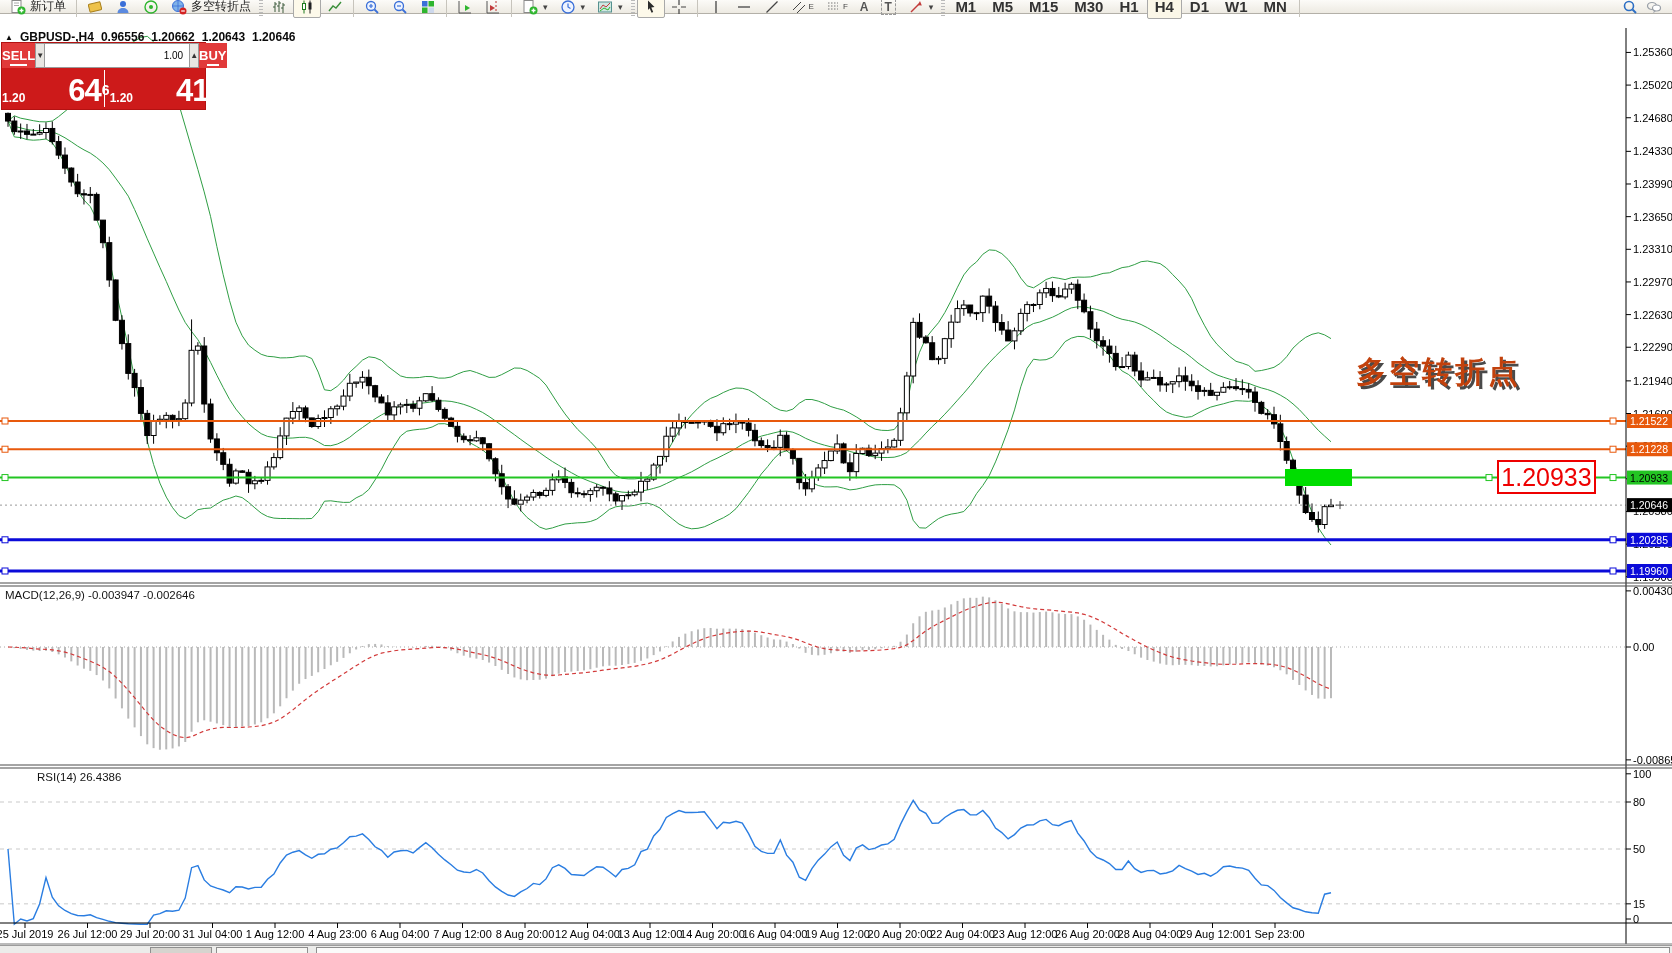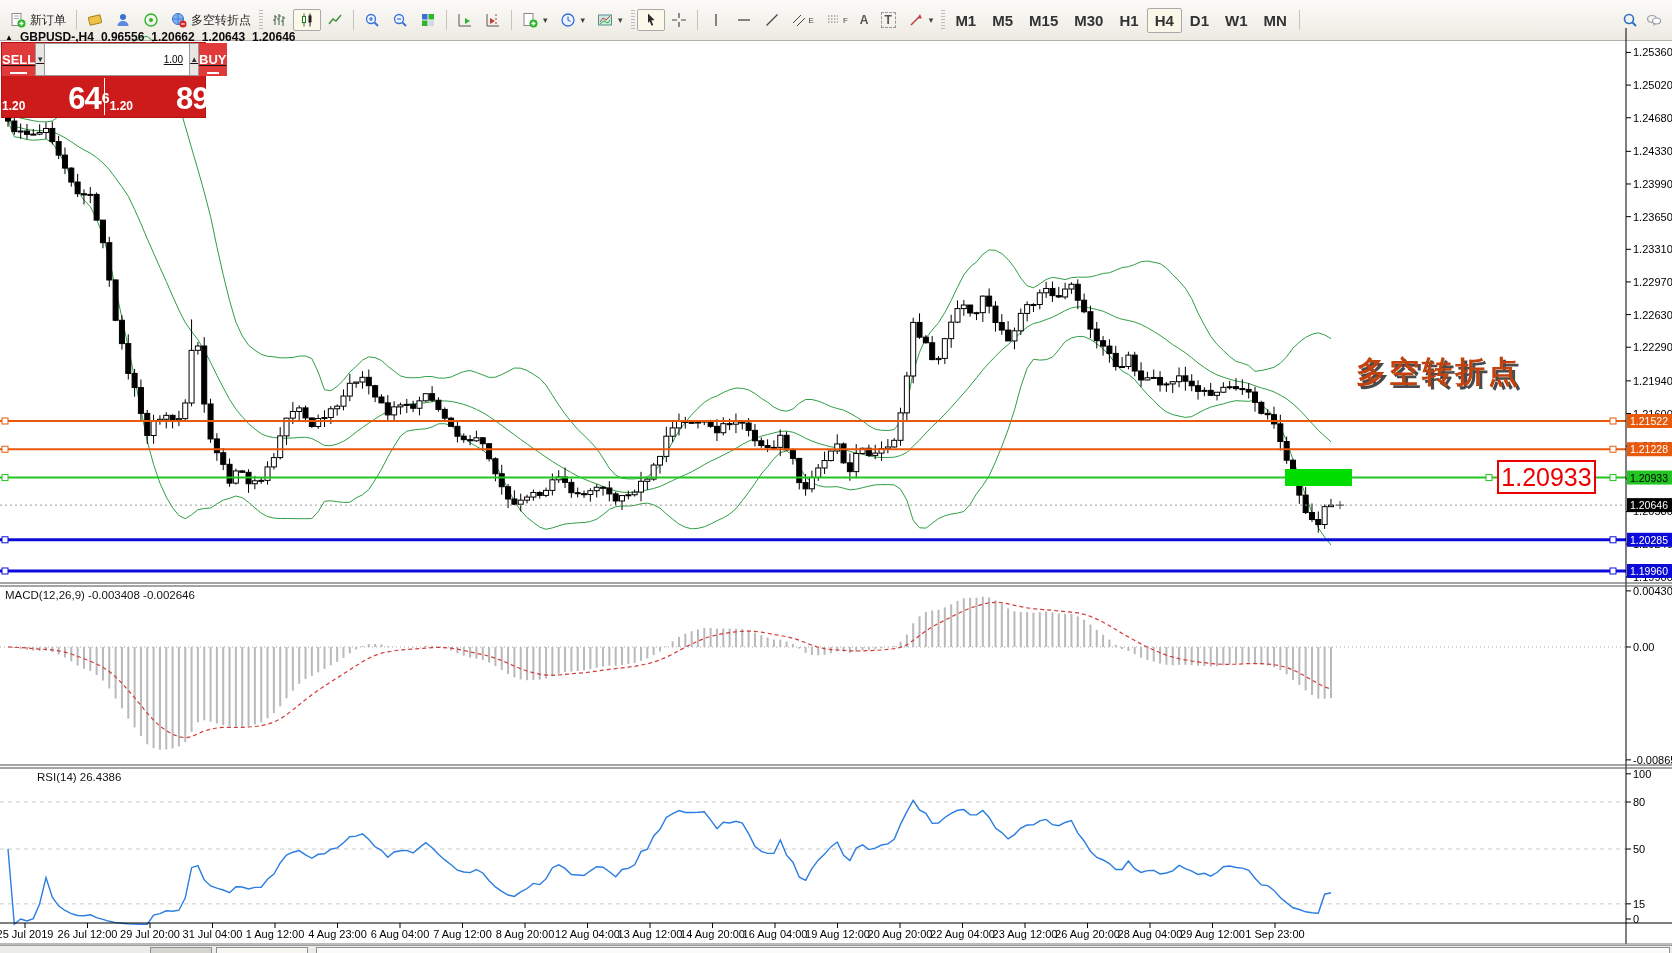--- a/index.html
+++ b/index.html
@@ -1,40 +1,40 @@
 <!DOCTYPE html>
 <html><head>
 <meta charset="utf-8">
 <style>
   html,body{margin:0;padding:0;background:#fff;}
   body{width:1672px;height:953px;position:relative;overflow:hidden;
        font-family:"Liberation Sans","DejaVu Sans",sans-serif;color:#111;}
   
-  #toolbar{position:absolute;left:0;top:0;width:1672px;height:41px;
+  #toolbar{position:absolute;left:0;top:0;width:1672px;height:14px;
     background:linear-gradient(#fcfbf8,#edeae2);border-bottom:1px solid #b3b0a8;
     display:flex;align-items:center;padding:0 4px;box-sizing:border-box;font-size:12px;}
   .tb-btn{display:flex;align-items:center;gap:4px;padding:2px 5px;border:1px solid transparent;
     border-radius:2px;white-space:nowrap;color:#222;}
   .tb-btn.pressed{background:#fdf9ea;border:1px solid #a9a9a9;}
   .tb-sep{width:1px;height:20px;background:#c7c4bc;margin:0 4px;flex:0 0 auto;}
   .grip{width:4px;height:20px;margin:0 2px;background:repeating-linear-gradient(#bbb 0 1px,transparent 1px 3px);flex:0 0 auto;}
   .tf{padding:3px 7px;font-size:15px;color:#333;border:1px solid transparent;border-radius:2px;font-weight:bold;}
   .tf.pressed{background:#fbf7e8;border:1px solid #a9a9a9;}
   .caret{font-size:9px;color:#444;margin-left:1px;}
   .icon16{width:16px;height:16px;display:inline-block;flex:0 0 auto;}
   #tb-right{margin-left:auto;display:flex;align-items:center;gap:8px;padding-right:6px;}
   
   #csvg{position:absolute;left:0;top:0;}
   #infobar{position:absolute;left:5px;top:30px;font-size:12px;font-weight:700;color:#0a0a0a;
     display:flex;gap:7px;align-items:center;z-index:5;}
   #infobar .tri{font-size:8px;}
   
   #panel{position:absolute;left:2px;top:43px;width:203px;background:#cd1a1a;z-index:6;
     box-shadow:0 0 0 1px #b31212;}
-  #panel .row1{display:flex;align-items:stretch;height:33px;text-decoration:underline;}
+  #panel .row1{display:flex;align-items:stretch;height:25px;}
   .tr-btn{width:48px;background:#e13a3a;color:#fff;font-weight:700;font-size:13px;
     display:flex;align-items:center;justify-content:center;position:relative;}
   .tr-btn::after{content:"";position:absolute;left:8px;right:8px;bottom:2px;height:2px;background:#fff;}
   .spin{width:18px;background:#e8e6e2;border:1px solid #9a9a9a;box-sizing:border-box;
     font-size:8px;color:#333;display:flex;align-items:center;justify-content:center;}
   .vol{flex:1;background:#fff;border:1px solid #9a9a9a;border-left:none;border-right:none;
     box-sizing:border-box;font-size:10px;text-align:right;padding:0 6px;outline:none;font-family:inherit;}
   #panel .row2{display:flex;height:41px;position:relative;}
   #panel .half{flex:1;color:#fff;display:flex;align-items:flex-end;justify-content:center;padding-bottom:4px;}
   #panel .divid{position:absolute;left:50%;top:2px;bottom:2px;width:1px;background:#fff;}
@@ -1042,30 +1042,30 @@
   </div>
   <div class="row2">
     <div class="half">
       <span class="px-small">1.20</span>
       <span class="px-big">64</span>
       <span class="px-sup">6</span>
     </div>
     <div class="divid"></div>
     <div class="half">
       <span class="px-small">1.20</span>
-      <span class="px-big">89</span>
+      <span class="px-big">41</span>
       <span class="px-sup">0</span>
     </div>
   </div>
 </div>
 
 <div id="annot">多空转折点</div>
 
 <div id="callout">1.20933</div>
 
-<div id="macdlbl">MACD(12,26,9) -0.003408 -0.002646</div>
+<div id="macdlbl">MACD(12,26,9) -0.003947 -0.002646</div>
 <div id="rsilbl">RSI(14) 26.4386</div>
 
 <div id="tabstrip">
   <div class="tabstub" style="left:150px;width:62px;background:#d6d4cf"></div>
   <div class="tabstub" style="left:216px;width:92px;background:#f7f6f3"></div>
   <div class="tabstub" style="left:316px;width:1354px;background:#fbfbfa"></div>
 </div>
 
 </body></html>

